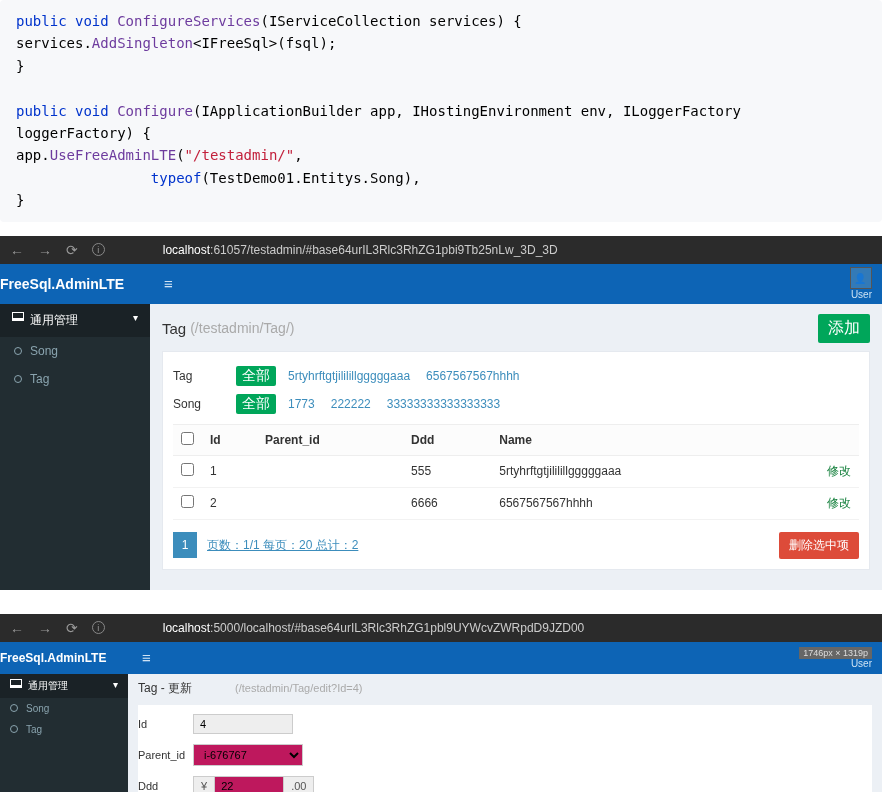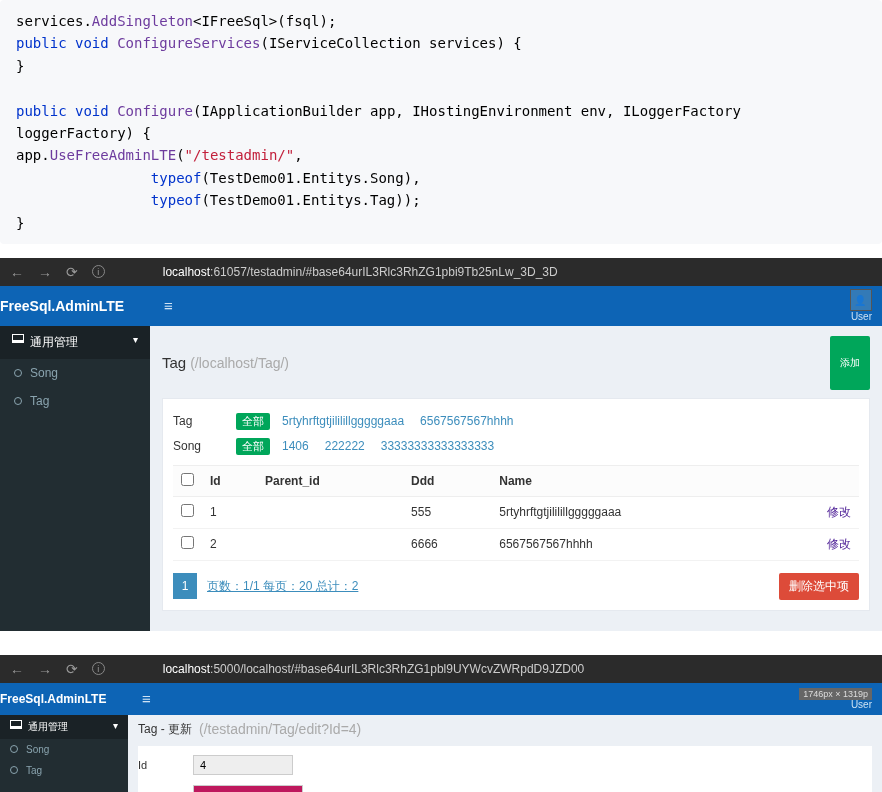--- a/index.html
+++ b/index.html
@@ -22,68 +22,67 @@
 .user-txt { display: block; color: #cde2f3; font-size: 10px; }
 .body-row { display: flex; }
 .sidebar { width: 150px; background: #222d32; color: #b8c7ce; }
 .side-group { background: #1a2226; color: #fff; padding: 8px 12px; display: flex; align-items: flex-start; font-size: 12px; }
 .side-group .chev { margin-left: auto; font-size: 10px; }
 .side-item { padding: 7px 14px; font-size: 12px; color: #8aa4af; display: flex; align-items: center; gap: 8px; cursor: pointer; }
 .side-item .circ { width: 8px; height: 8px; border: 1px solid #8aa4af; border-radius: 50%; display: inline-block; }
 .content { flex: 1; background: #ecf0f5; padding: 10px 12px 20px; }
 .bc { font-size: 15px; color: #333; margin-bottom: 8px; display: flex; align-items: center; }
 .bc .path { color: #aaa; font-size: 14px; margin-left: 4px; }
-.add-btn { margin-left: auto; background: #00a65a; color: #fff; padding: 20px 10px; font-size: 10px; border-radius: 2px; border: none; }
+.add-btn { margin-left: auto; background: #00a65a; color: #fff; padding: 4px 10px; font-size: 16px; border-radius: 2px; border: none; }
 .panel { background: #fff; border: 1px solid #e5e9ef; padding: 10px; }
 .filter-row { display: flex; align-items: center; padding: 4px 0; gap: 8px; font-size: 12px; }
 .filter-label { width: 55px; color: #333; }
-.tag-all { background: #00a65a; color: #fff; padding: 1px 6px; font-size: 11px; border-radius: 2px; }
+.tag-all { background: #00a65a; color: #fff; padding: 1px 6px; font-size: 14px; border-radius: 2px; }
 .tag-link { color: #3c8dbc; padding: 1px 4px; font-size: 12px; }
 table.data { width: 100%; border-collapse: collapse; margin-top: 6px; }
 table.data th { text-align: left; font-size: 12px; font-weight: bold; padding: 7px 8px; border-top: 1px solid #eee; border-bottom: 1px solid #eee; background: #fcfcfc; color: #333; }
 table.data td { font-size: 12px; padding: 7px 8px; border-bottom: 1px solid #f2f2f2; color: #333; }
-table.data td.act a { color: #4c1d95; }
+table.data td.act a { color: #15803d; }
 .chk { width: 26px; text-align: center; }
 .pager { display: flex; align-items: center; margin-top: 12px; gap: 10px; }
 .page-num { background: #3c8dbc; color: #fff; width: 24px; height: 26px; display: inline-flex; align-items: center; justify-content: center; font-size: 12px; }
 .page-info { color: #3c8dbc; font-size: 12px; text-decoration: underline; }
 .del-btn { margin-left: auto; background: #dd4b39; color: #fff; padding: 5px 10px; font-size: 12px; border: none; border-radius: 2px; }
 .gap { height: 24px; background: #fff; }
 
 .app2 .brand { width: 128px; font-size: 12px; }
 .app2 .top-header { height: 32px; }
 .app2 .sidebar { width: 128px; }
 .app2 .side-group, .app2 .side-item { font-size: 10px; padding: 5px 10px; }
 .app2 .content { padding: 6px 10px 18px; }
-.app2 .bc { font-size: 12px; }
-.app2 .bc .path { font-size: 14px; margin-left: 7px; }
+.app2 .bc { font-size: 12px; gap: 36px; }
+.app2 .bc .path { font-size: 11px; margin-left: 7px; }
 .dim-badge { margin-left: auto; background: #666; color: #ddd; font-size: 9px; padding: 1px 4px; }
 .form-row { display: flex; align-items: center; padding: 5px 0; font-size: 11px; }
 .form-label { width: 55px; color: #333; font-size: 11px; }
 .form-ctrl input[type=text], .form-ctrl select { border: 1px solid #ccc; padding: 3px 6px; font-size: 11px; background: #be185d; }
 .ro { background: #eee !important; }
 .currency-group { display: flex; align-items: stretch; }
 .currency-group .pre, .currency-group .suf { background: #eee; border: 1px solid #ccc; padding: 3px 7px; font-size: 11px; color: #555; }
 .currency-group .pre { border-right: none; }
 .currency-group .suf { border-left: none; }
 .currency-group input { border: 1px solid #ccc; padding: 3px 6px; font-size: 11px; width: 70px; }
 .lap { width: 12px; height: 9px; border: 1px solid #fff; border-bottom-width: 3px; margin-right: 6px; display: inline-block; }
 </style>
 </head>
 <body>
 
 <div class="code-block">
+<div><span class="kw">public void </span><span class="id">ConfigureServices</span><span>(IServiceCollection services) {</span></div>
 <div><span>        services.</span><span class="id">AddSingleton</span><span>&lt;IFreeSql&gt;(fsql);</span></div>
-<div><span class="kw">public void </span><span class="id">ConfigureServices</span><span>(IServiceCollection services) {</span></div>
 <div><span>}</span></div>
 <div>&nbsp;</div>
 <div><span class="kw">public void </span><span class="id">Configure</span><span>(IApplicationBuilder app, IHostingEnvironment env, ILoggerFactory loggerFactory) {</span></div>
 <div><span>        app.</span><span class="id">UseFreeAdminLTE</span>(<span class="str">"/testadmin/"</span><span>,</span></div>
 <div>&nbsp;&nbsp;&nbsp;&nbsp;&nbsp;&nbsp;&nbsp;&nbsp;&nbsp;&nbsp;&nbsp;&nbsp;&nbsp;&nbsp;&nbsp;&nbsp;<span class="kw">typeof</span><span>(TestDemo01.Entitys.Song),</span></div>
-<div>&nbsp;&nbsp;&nbsp;&nbsp;&nbsp;&nbsp;&nbsp;&nbsp;&nbsp;&nbsp;&nbsp;&nbsp;&nbsp;&nbsp;&nbsp;&nbsp;<span class="kw">typeof</span><span>(TestDemo01.Entitys.Tag));</span></div>
 <div><span>}</span></div>
 </div>
 
 <div class="admin-app">
   <div class="browser-bar">
     <span class="nav-arrow">←</span>
     <span class="nav-arrow">→</span>
     <span class="nav-arrow">⟳</span>
     <span class="url-icon">i</span>
     <span class="url"><span class="host">localhost</span><span>:61057/testadmin/#base64urIL3Rlc3RhZG1pbi9Tb25nLw_3D_3D</span></span>
@@ -108,34 +107,34 @@
           <span>Song</span>
         </div>
       <div class="side-item">
           <span class="circ"></span>
           <span>Tag</span>
         </div>
     </div>
     <div class="content">
       <div class="bc">
         <span>Tag</span>
-        <span class="path">(/localhost/Tag/)</span>
+        <span class="path">(/testadmin/Tag/)</span>
         <button class="add-btn">添加</button>
       </div>
       <div class="panel">
         <div class="filter-row">
           <span class="filter-label">Tag</span>
           <span class="tag-all">全部</span>
           <span class="tag-link">5rtyhrftgtjililillgggggaaa</span>
           <span class="tag-link">6567567567hhhh</span>
         </div>
         <div class="filter-row">
           <span class="filter-label">Song</span>
           <span class="tag-all">全部</span>
-          <span class="tag-link">1406</span>
+          <span class="tag-link">1773</span>
           <span class="tag-link">222222</span>
           <span class="tag-link">33333333333333333</span>
         </div>
         <table class="data">
           <thead>
               <tr>
             <th class="chk"><input type="checkbox" style=""></th>
             <th>Id</th>
             <th>Parent_id</th>
             <th>Ddd</th>

